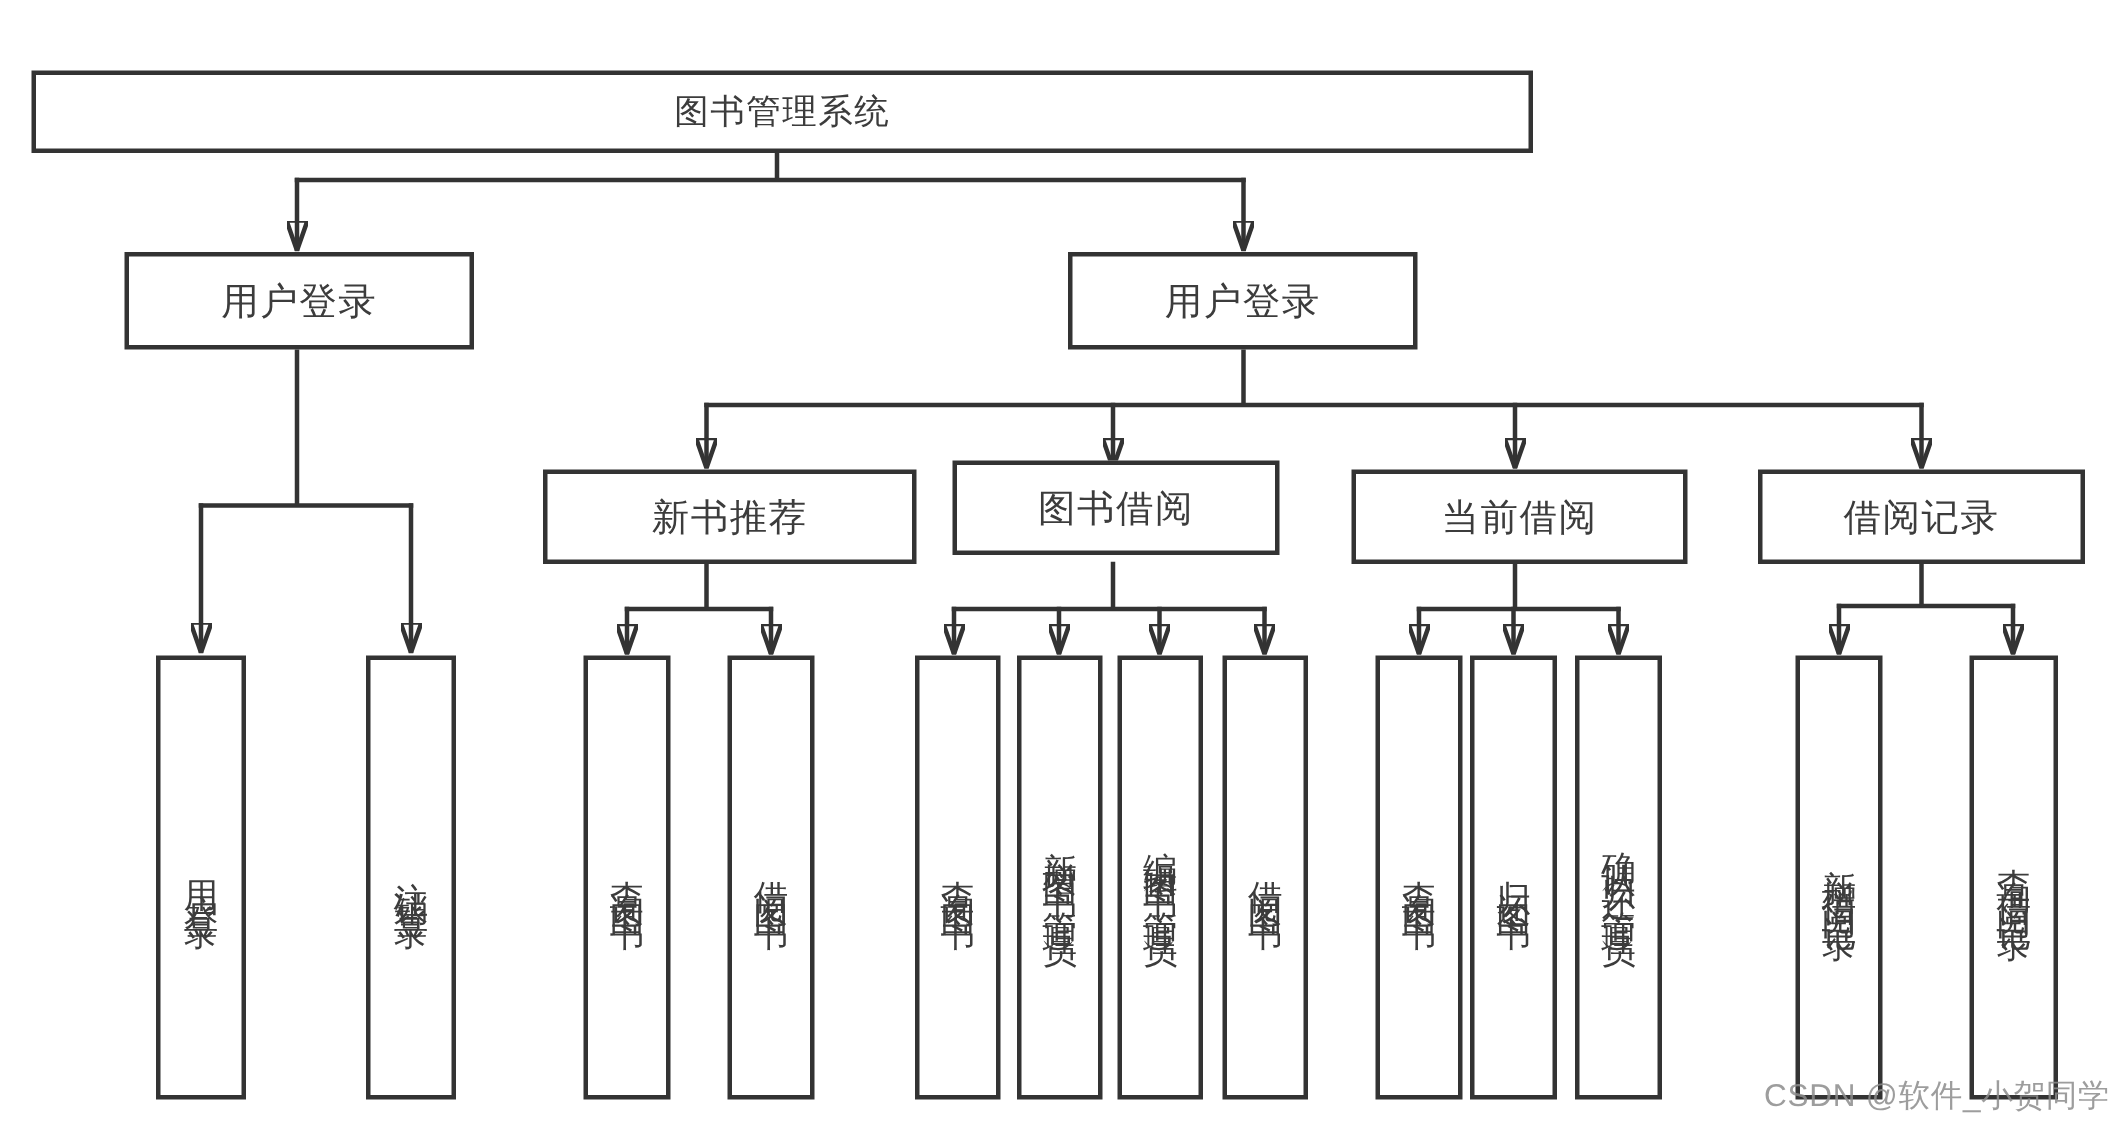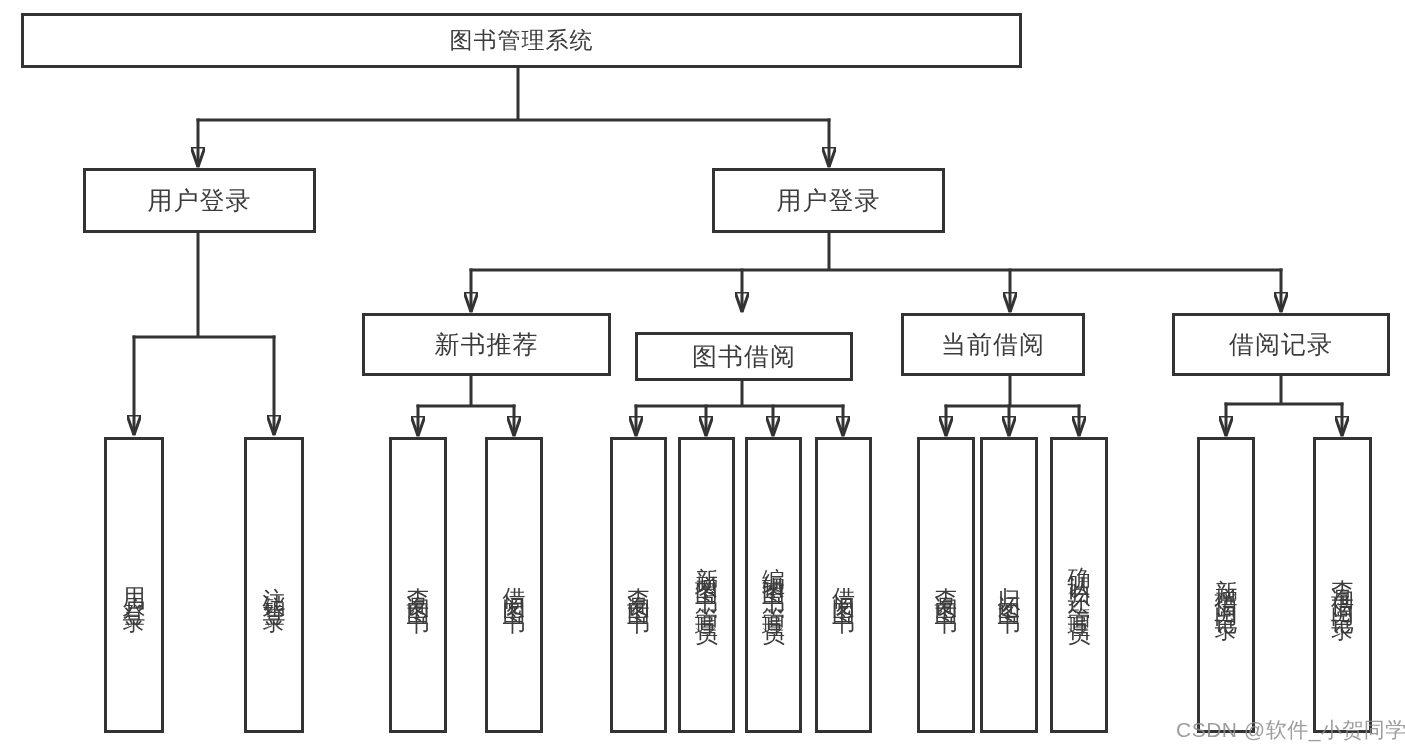--- a/index.html
+++ b/index.html
@@ -30,21 +30,21 @@
     display: flex;
     align-items: center;
     justify-content: center;
     color: #3c3c3c;
   }
   .hbox {
     font-size: 25px;
     letter-spacing: 1px;
     white-space: nowrap;
   }
-  .hbox-root { font-size: 23px; }
+  .hbox-root { font-size: 23px; margin-top: 34px; }
   .vbox {
     writing-mode: vertical-rl;
     text-orientation: mixed;
     font-size: 23px;
     letter-spacing: 8px;
     line-height: 1;
   }
   .watermark {
     position: absolute;
     left: 1176px;
@@ -123,24 +123,24 @@
   <div class="box hbox" style="left:83px;top:168px;width:233px;height:65px">
     <span>用户登录</span>
   </div>
   <div class="box hbox" style="left:712px;top:168px;width:233px;height:65px">
     <span>用户登录</span>
   </div>
 
   <div class="box hbox" style="left:362px;top:313px;width:249px;height:63px">
     <span>新书推荐</span>
   </div>
-  <div class="box hbox" style="left:635px;top:332px;width:218px;height:49px">
+  <div class="box hbox" style="left:635px;top:307px;width:218px;height:63px">
     <span>图书借阅</span>
   </div>
-  <div class="box hbox" style="left:901px;top:313px;width:184px;height:63px">
+  <div class="box hbox" style="left:901px;top:313px;width:224px;height:63px">
     <span>当前借阅</span>
   </div>
   <div class="box hbox" style="left:1172px;top:313px;width:218px;height:63px">
     <span>借阅记录</span>
   </div>
 
   <div class="box vbox" style="left:104px;top:437px;width:60px;height:296px">
     <span>用户登录</span>
   </div>
   <div class="box vbox" style="left:244px;top:437px;width:60px;height:296px">

